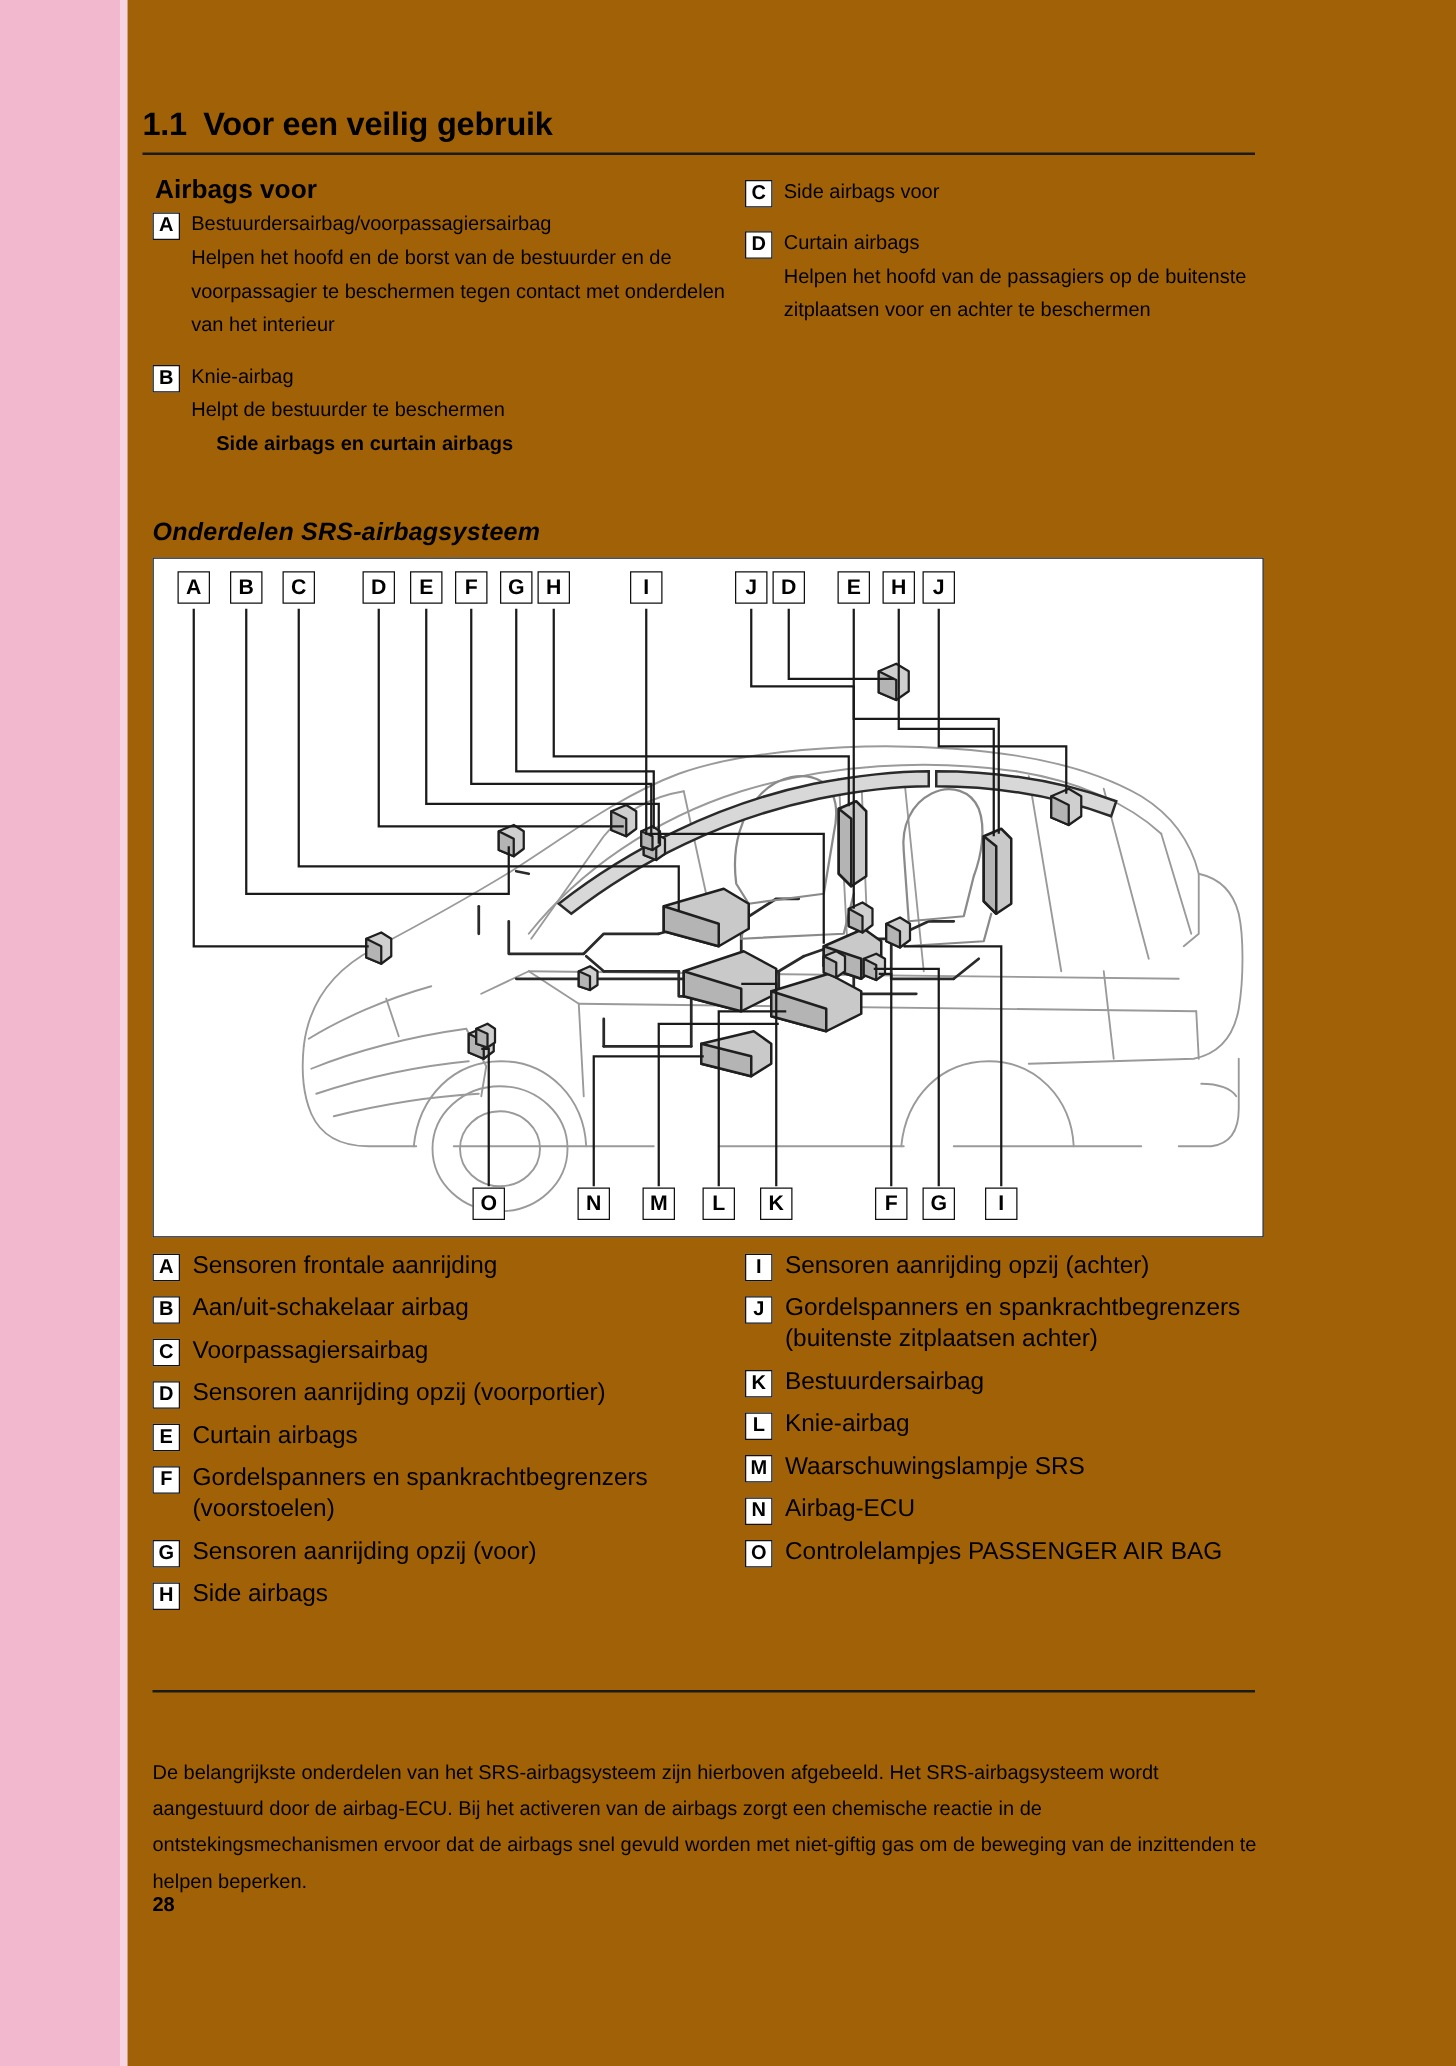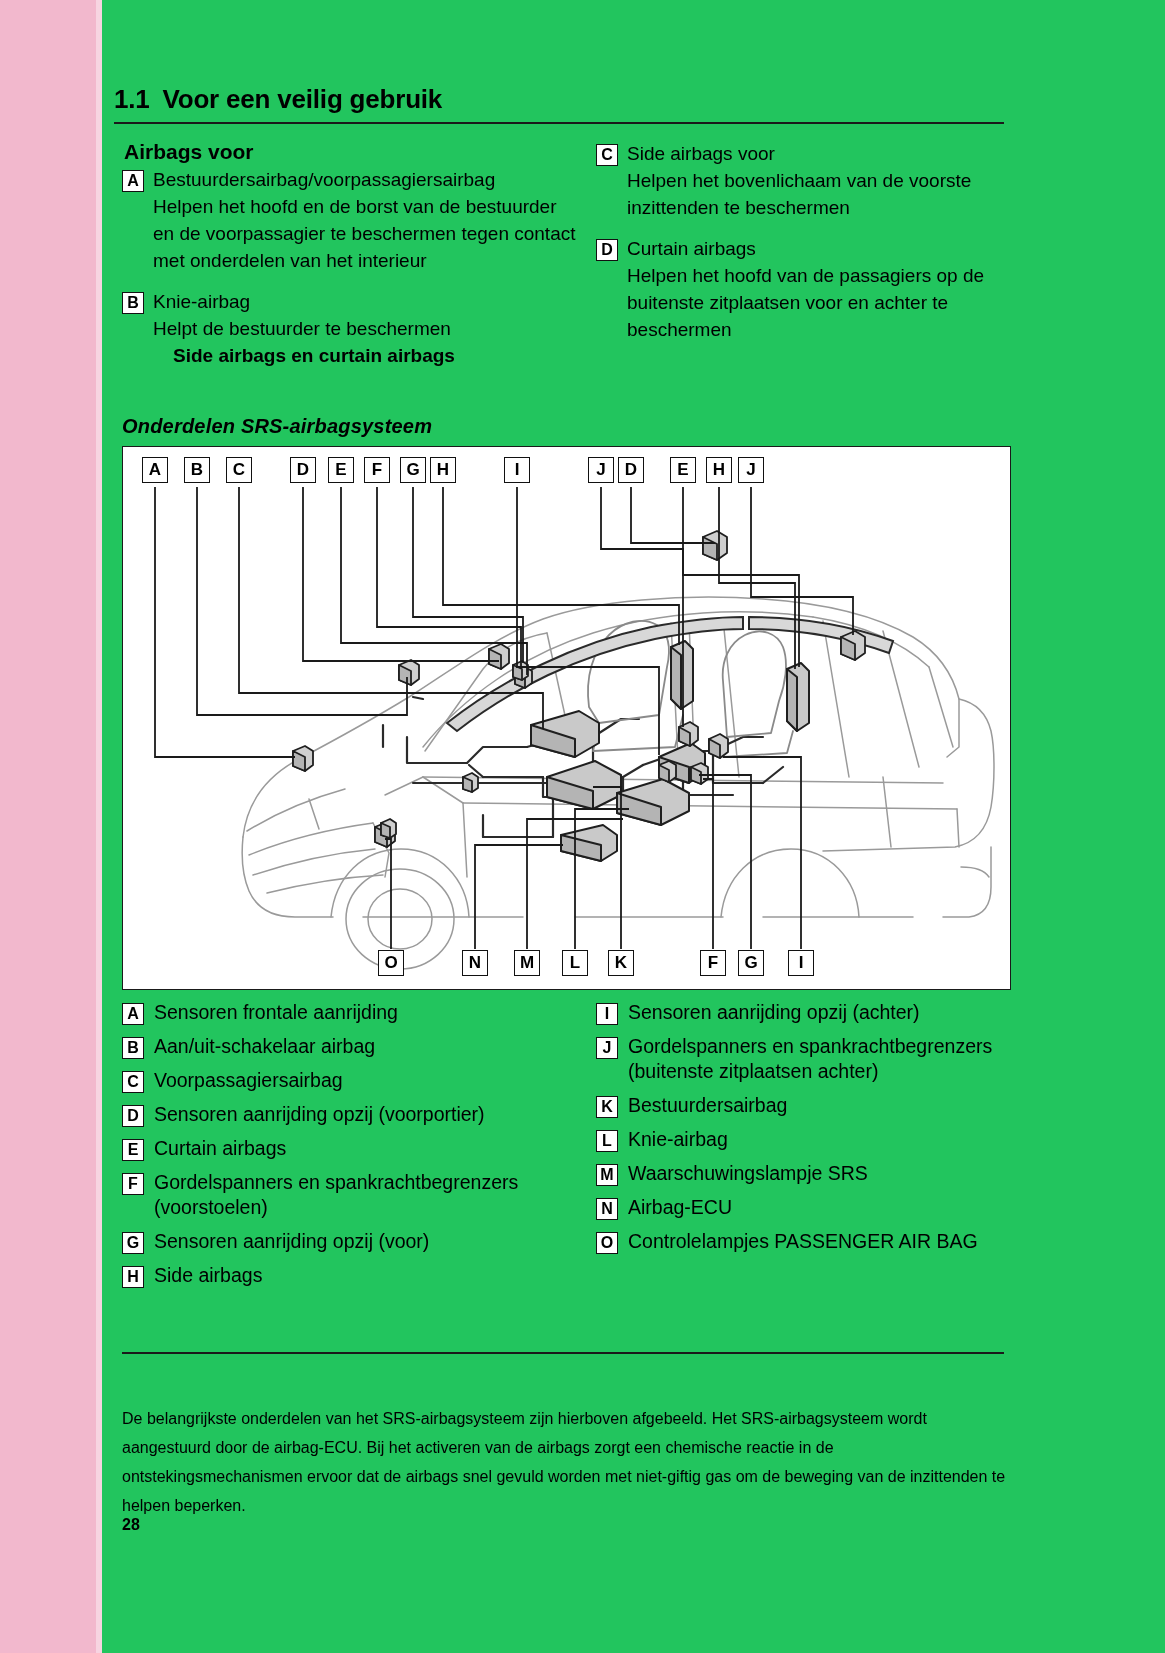--- a/index.html
+++ b/index.html
@@ -7,42 +7,42 @@
     width:1165px;height:1653px;position:relative;
     background:#ffffff;
     font-family:"Liberation Sans", sans-serif;
     color:#000;
     overflow:hidden;
   }
   
   .spine{position:absolute;left:0;top:0;width:96px;height:1653px;background:#f2b8cd;}
   .spine-edge{position:absolute;left:96px;top:0;width:6px;height:1653px;background:#f7d4e1;}
 
-  .page{position:absolute;left:102px;top:0;width:1063px;height:1653px;background:#22c55e;}
+  .page{position:absolute;left:102px;top:0;width:1063px;height:1653px;background:#a16207;}
 
   .content{position:absolute;left:12px;top:0;width:1040px;}
 
   
   .chapter-title{
     position:absolute;left:0;top:84px;width:890px;
     font-size:26px;font-weight:bold;letter-spacing:-0.2px;
   }
   .chapter-num{margin-right:13px;}
   .rule-top{position:absolute;left:0;top:122px;width:890px;height:2px;background:#1a1a1a;}
 
   
   .intro{position:absolute;left:0;top:140px;width:900px;}
   .col{position:absolute;top:0;}
   .col-l{left:8px;width:460px;}
   .col-r{left:482px;width:420px;}
 
   .col-head{font-size:21px;font-weight:bold;margin:0 0 2px 2px;}
 
   .item{display:flex;align-items:flex-start;margin-bottom:14px;}
-  .item-body{font-size:19px;line-height:27px;margin-left:9px;}
+  .item-body{font-size:16px;line-height:27px;margin-left:9px;}
   .item-body .ttl{display:block;}
   .item-body .bold{font-weight:bold;margin-left:20px;}
 
   
   .chip{
     display:inline-flex;align-items:center;justify-content:center;
     min-width:22px;height:22px;padding:0 3px;
     border:1.8px solid #111;box-sizing:border-box;
     font-size:16px;font-weight:bold;line-height:1;
     margin-top:4px;flex:none;background:#fff;
@@ -124,21 +124,20 @@
           <span class="ttl bold">Side airbags en curtain airbags</span>
         </div>
       </div>
     </div>
 
     <div class="col col-r">
       <div class="item">
         <span class="chip">C</span>
         <div class="item-body">
           <span class="ttl">Side airbags voor</span>
-          <span>Helpen het bovenlichaam van de voorste inzittenden te beschermen</span>
         </div>
       </div>
 
       <div class="item">
         <span class="chip">D</span>
         <div class="item-body">
           <span class="ttl">Curtain airbags</span>
           <span>Helpen het hoofd van de passagiers op de buitenste zitplaatsen voor en achter te beschermen</span>
         </div>
       </div>

